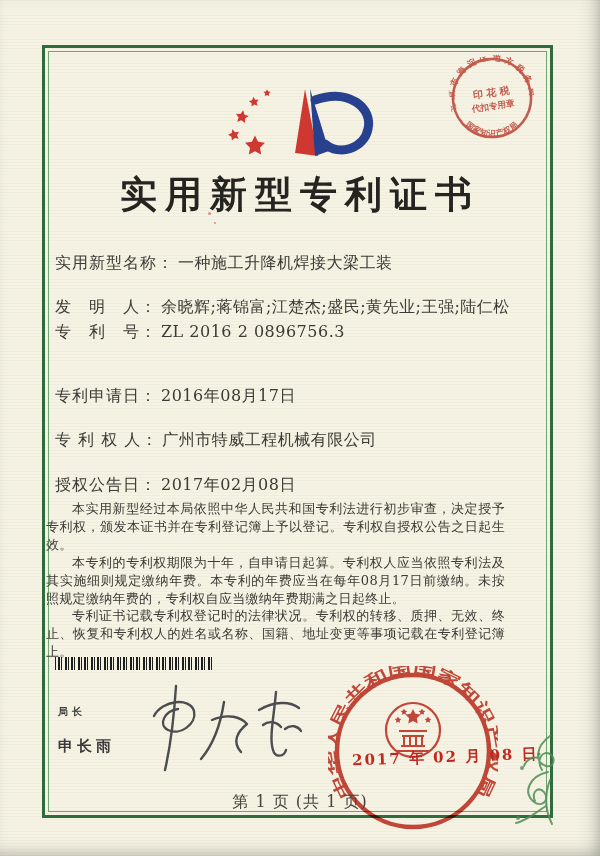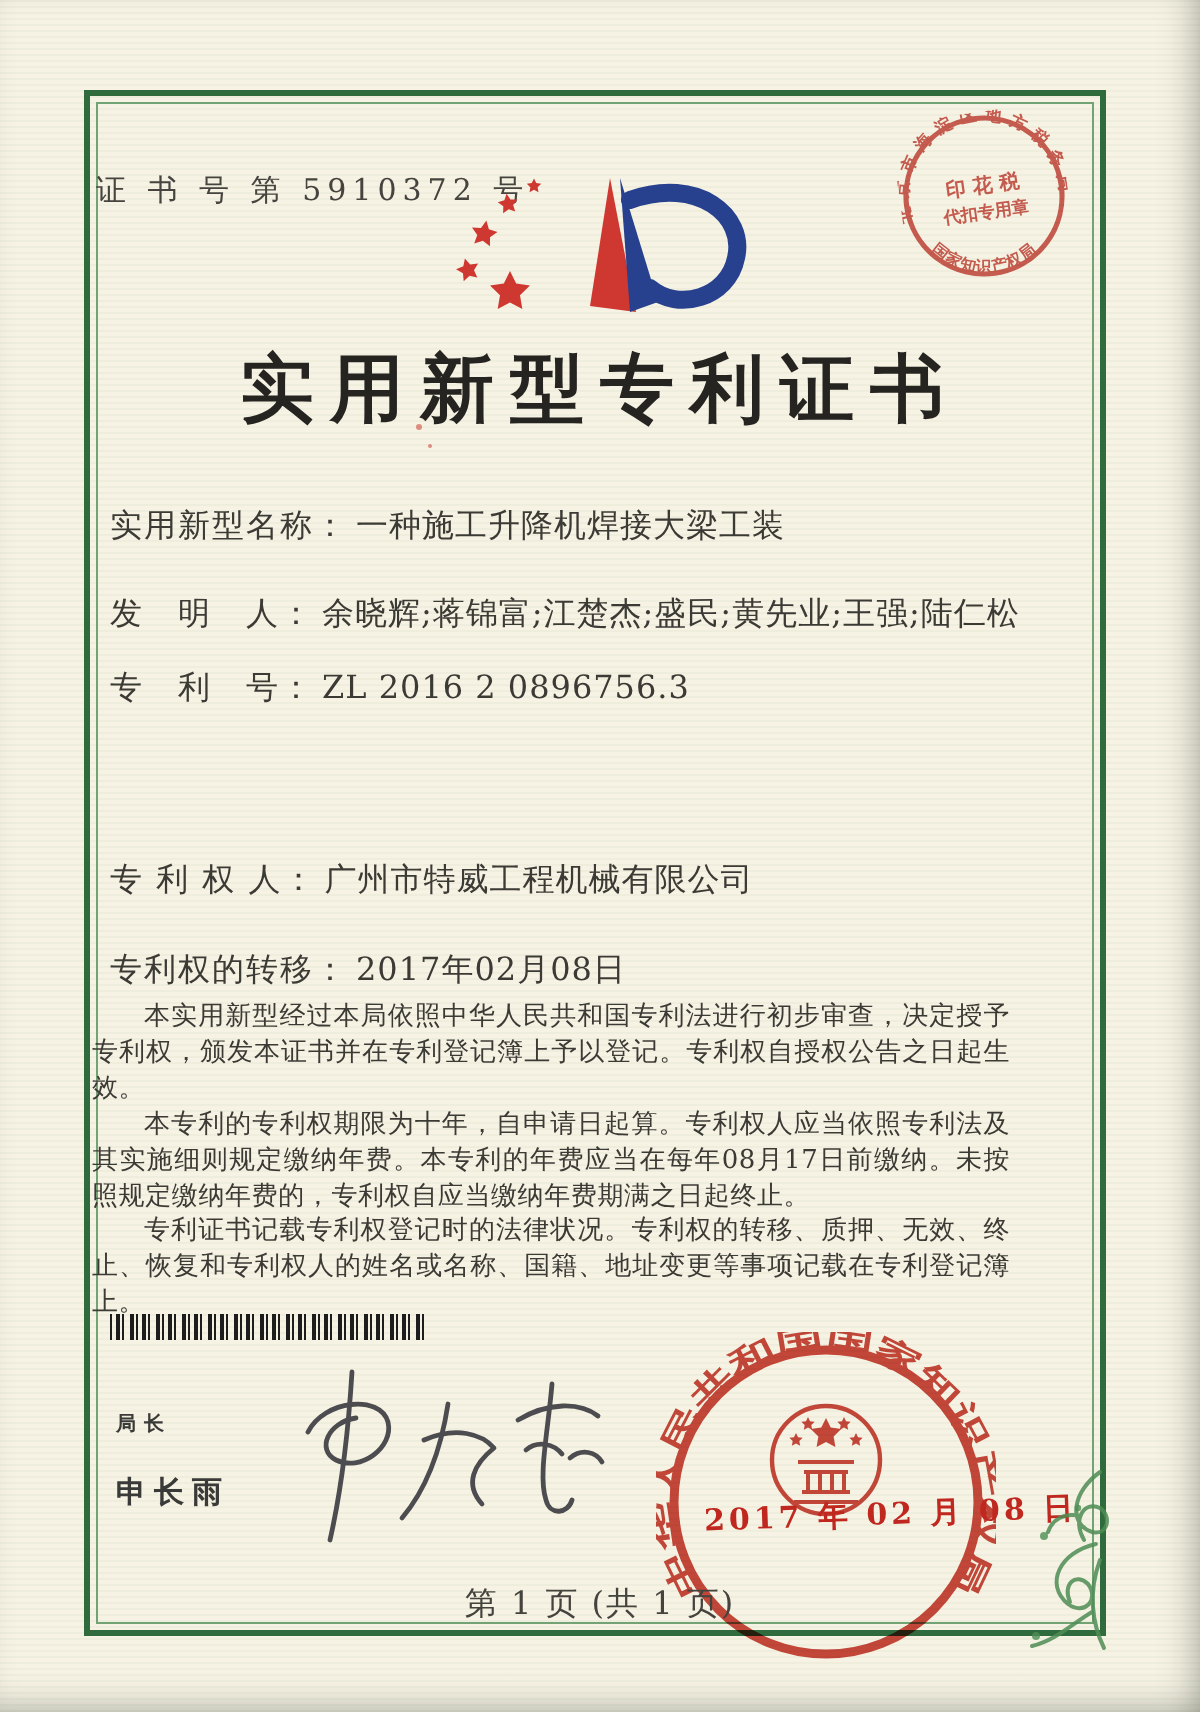--- a/index.html
+++ b/index.html
@@ -45,21 +45,20 @@
 </style>
 </head>
 <body>
 
 <div class="page">
 
   <div class="border-outer">
     <div class="border-inner"></div>
   </div>
 
-  <div class="certno">证 书 号 第 5910372 号</div>
 
   <svg class="logo" width="150" height="78" viewBox="0 0 150 78">
     <defs>
       <path id="st" d="M0,-10L2.94,-4.05 9.51,-3.09 4.76,1.55 5.88,8.09 0,5 -5.88,8.09 -4.76,1.55 -9.51,-3.09 -2.94,-4.05Z"></path>
     </defs>
     <g fill="#cf3830">
       <use href="#st" transform="translate(30,60) scale(1.05)"></use>
       <use href="#st" transform="translate(9,49) scale(0.6) rotate(-15)"></use>
       <use href="#st" transform="translate(17,31) scale(0.68) rotate(10)"></use>
       <use href="#st" transform="translate(29,16) scale(0.52) rotate(-8)"></use>
@@ -89,28 +88,31 @@
   <div class="title">实用新型专利证书</div>
   <div class="speck" style="left:208px;top:212px;"></div>
   <div class="speck" style="left:214px;top:222px;width:2px;height:2px;"></div>
 
   <div class="row" style="top:253px">
     <span class="flabel">实用新型名称：</span><span class="fvalue">一种施工升降机焊接大梁工装</span>
   </div>
   <div class="row" style="top:297px">
     <span class="flabel">发　明　人：</span><span class="fvalue">余晓辉;蒋锦富;江楚杰;盛民;黄先业;王强;陆仁松</span>
   </div>
-  <div class="row" style="top:334px">
+  <div class="row" style="top:322px">
     <span class="flabel">专　利　号：</span><span class="fvalue">ZL 2016 2 0896756.3</span>
+  </div>
+  <div class="row" style="top:386px">
+    <span class="flabel">专利申请日：</span><span class="fvalue">2016年08月17日</span>
   </div>
   <div class="row" style="top:430px">
     <span class="flabel">专 利 权 人：</span><span class="fvalue">广州市特威工程机械有限公司</span>
   </div>
   <div class="row" style="top:475px">
-    <span class="flabel">专利权的转移：</span><span class="fvalue">2017年02月08日</span>
+    <span class="flabel">授权公告日：</span><span class="fvalue">2017年02月08日</span>
   </div>
 
   <div class="bodytext">
     <p>本实用新型经过本局依照中华人民共和国专利法进行初步审查，决定授予专利权，颁发本证书并在专利登记簿上予以登记。专利权自授权公告之日起生效。</p>
     <p>本专利的专利权期限为十年，自申请日起算。专利权人应当依照专利法及其实施细则规定缴纳年费。本专利的年费应当在每年08月17日前缴纳。未按照规定缴纳年费的，专利权自应当缴纳年费期满之日起终止。</p>
     <p>专利证书记载专利权登记时的法律状况。专利权的转移、质押、无效、终止、恢复和专利权人的姓名或名称、国籍、地址变更等事项记载在专利登记簿上。</p>
   </div>
 
   <div class="barcode"></div>
 

